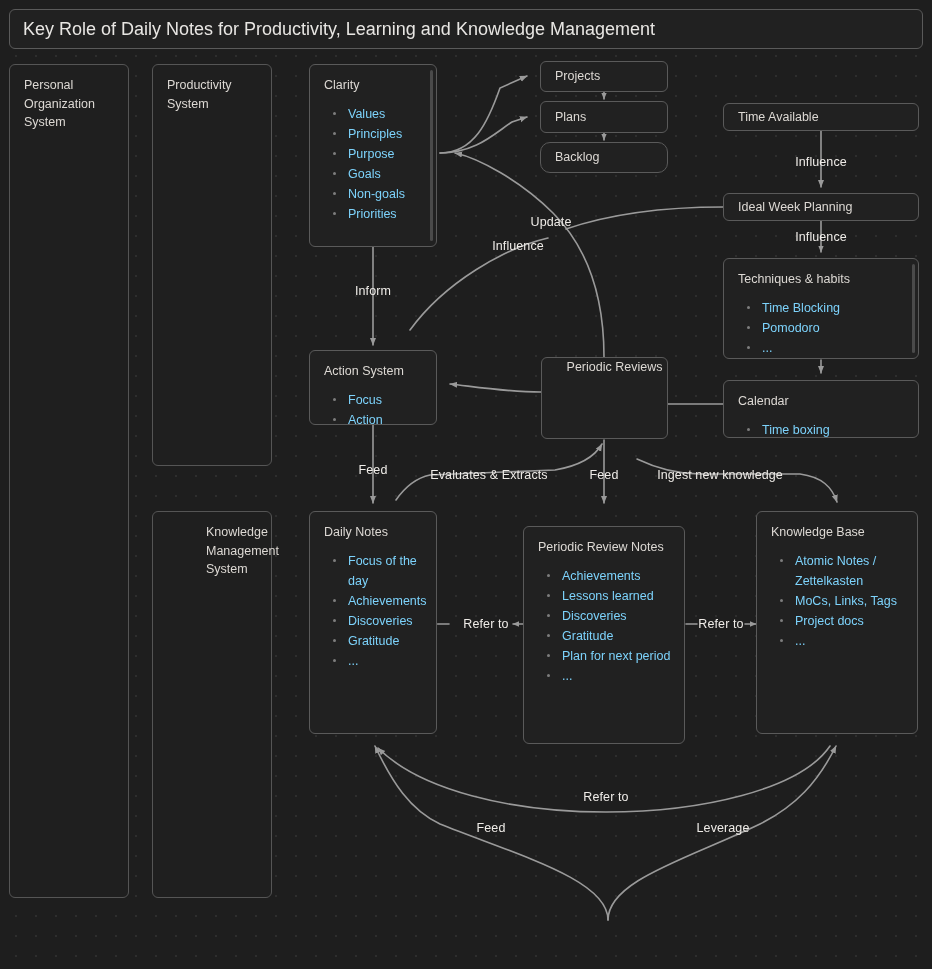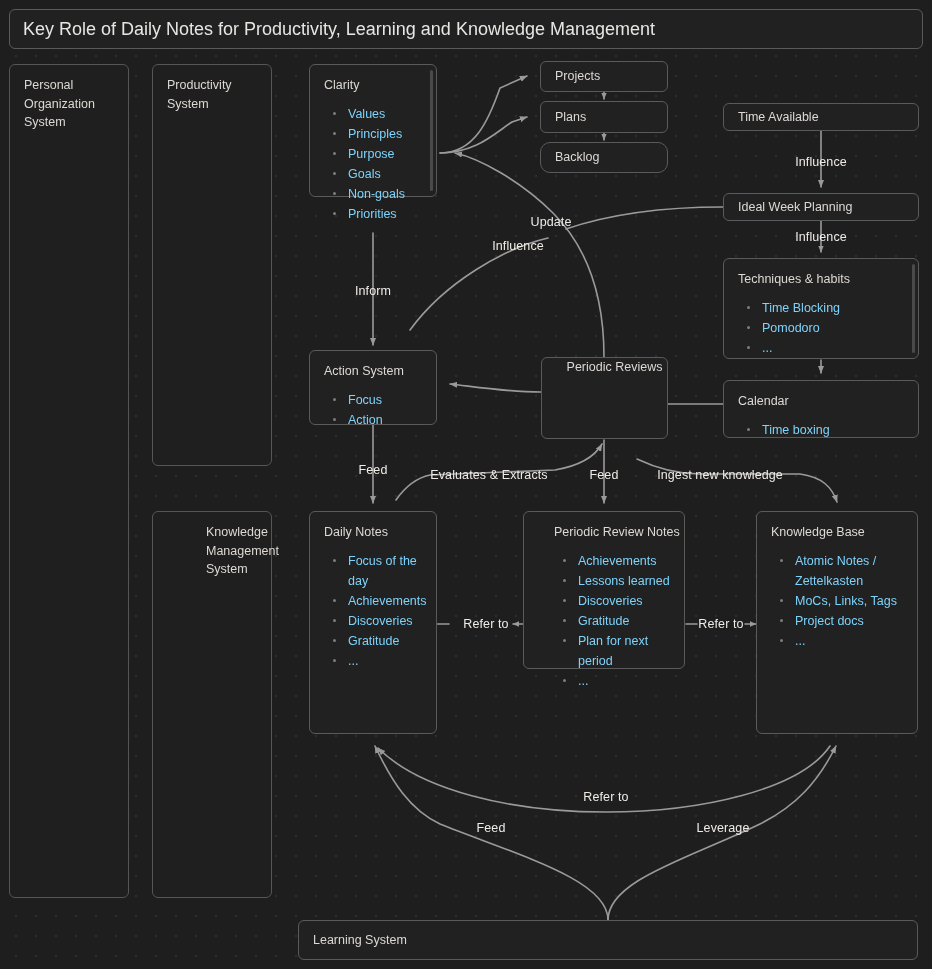--- a/index.html
+++ b/index.html
@@ -201,21 +201,21 @@
     <div class="node-title">Productivity
 System</div>
   </div>
 
   <div class="node group-node" style="left:152px; top:511px; width:120px; height:387px;padding-left:39px;">
     <div class="node-title">Knowledge
 Management
 System</div>
   </div>
 
-  <div class="node" style="left:309px; top:64px; width:128px; height:133px;">
+  <div class="node" style="left:309px; top:64px; width:128px; height:183px;">
     <div class="node-title">Clarity</div>
     <ul class="bullets">
       <li>Values</li>
       <li>Principles</li>
       <li>Purpose</li>
       <li>Goals</li>
       <li>Non-goals</li>
       <li>Priorities</li>
     </ul>
     <div class="scroll-rail"></div>
@@ -274,21 +274,21 @@
     <div class="node-title">Daily Notes</div>
     <ul class="bullets">
       <li>Focus of the day</li>
       <li>Achievements</li>
       <li>Discoveries</li>
       <li>Gratitude</li>
       <li>...</li>
     </ul>
   </div>
 
-  <div class="node" style="left:523px; top:511px; width:162px; height:158px;padding-left:16px;">
+  <div class="node" style="left:523px; top:526px; width:162px; height:218px;">
     <div class="node-title">Periodic Review Notes</div>
     <ul class="bullets">
       <li>Achievements</li>
       <li>Lessons learned</li>
       <li>Discoveries</li>
       <li>Gratitude</li>
       <li>Plan for next period</li>
       <li>...</li>
     </ul>
   </div>
@@ -296,23 +296,20 @@
   <div class="node" style="left:756px; top:511px; width:162px; height:223px;">
     <div class="node-title">Knowledge Base</div>
     <ul class="bullets">
       <li>Atomic Notes / Zettelkasten</li>
       <li>MoCs, Links, Tags</li>
       <li>Project docs</li>
       <li>...</li>
     </ul>
   </div>
 
-  <div class="node vcenter-left" style="left:298px; top:920px; width:620px; height:40px;">
-    <div class="node-title">Learning System</div>
-  </div>
 
   <div class="edge-label" style="left:821px; top:162px;">Influence</div>
 
   <div class="edge-label" style="left:821px; top:237px;">Influence</div>
 
   <div class="edge-label" style="left:551px; top:222px;">Update</div>
 
   <div class="edge-label" style="left:518px; top:246px;">Influence</div>
 
   <div class="edge-label" style="left:373px; top:291px;">Inform</div>

